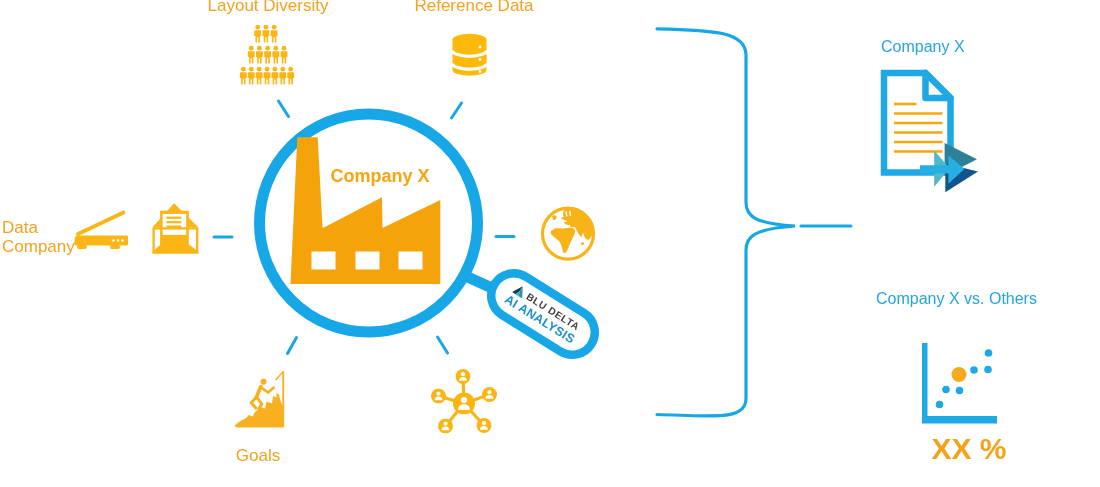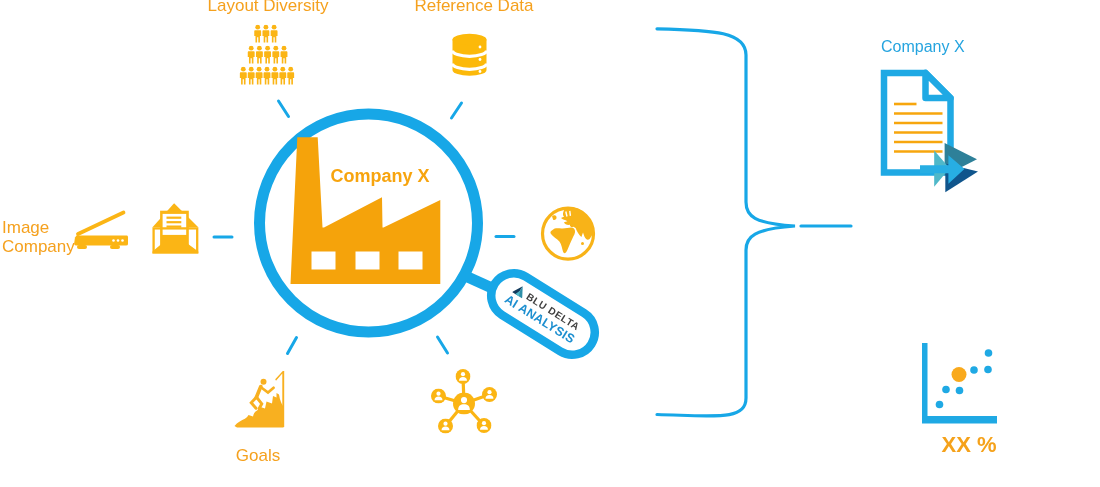--- a/index.html
+++ b/index.html
@@ -6,21 +6,21 @@
   #stage{position:relative;width:1100px;height:463px;background:#ffffff;overflow:hidden;
          font-family:"Liberation Sans","DejaVu Sans",sans-serif;}
   #shapes{position:absolute;left:0;top:0;}
   .lbl{position:absolute;color:#F5A11E;font-size:17px;line-height:19px;white-space:nowrap;}
   .lbl.center{text-align:center;transform:translateX(-50%);}
   #company-x{position:absolute;left:330px;top:166px;width:100px;color:#F7A40E;
              font-size:18px;font-weight:bold;text-align:center;white-space:nowrap;}
   .result-title{position:absolute;color:#1295D6;font-size:22px;letter-spacing:-0.4px;font-weight:bold;white-space:nowrap;}
   .result-sub{position:absolute;color:#25A4DF;font-size:16px;white-space:nowrap;}
   #xx-label{position:absolute;left:969px;top:432px;transform:translateX(-50%);
-            color:#F5A21B;font-size:22px;font-weight:bold;white-space:nowrap;}
+            color:#F5A21B;font-size:30px;font-weight:bold;white-space:nowrap;}
   #badge-text{position:absolute;left:543px;top:314px;transform:translate(-50%,-50%) rotate(32deg);
               text-align:center;white-space:nowrap;}
   #badge-line1{display:flex;align-items:center;justify-content:center;gap:2.5px;
                color:#3F3F3F;font-size:10px;font-weight:bold;letter-spacing:0.6px;}
   #badge-line2{color:#1D8FD0;font-size:12.5px;font-weight:bold;letter-spacing:0.2px;margin-top:0.5px;}
 </style>
 </head>
 <body>
 
 <div id="stage">
@@ -193,35 +193,36 @@
       <circle cx="988" cy="369.5" r="3.8"></circle>
       <circle cx="988.5" cy="353" r="3.8"></circle>
     </g>
     <circle cx="959" cy="374.5" r="7.5" fill="#F9A91C"></circle>
   </g>
 </svg>
 
 <div class="lbl center" style="left:268px;top:-4px;">Layout Diversity</div>
 <div class="lbl center" style="left:474px;top:-4px;">Reference Data</div>
 <div class="lbl" style="left:2px;top:218px;">
-  <div>Image</div>
+  <div>Data</div>
   <div>Company</div>
 </div>
 <div class="lbl center" style="left:258px;top:446px;">Goals</div>
 
 <div id="company-x">Company X</div>
 
 <div id="badge-text">
   <div id="badge-line1">
     <svg width="12" height="11" viewBox="0 0 13 12">
       <polygon points="0,11.5 6.5,0 6.5,11.5" fill="#123A5C"></polygon>
       <polygon points="6.5,0 13,11.5 6.5,11.5" fill="#2E8FA8"></polygon>
       <polygon points="4.2,11.5 6.5,5.6 9,11.5" fill="#4FB8C9"></polygon>
     </svg>
     <span>BLU DELTA</span>
   </div>
   <div id="badge-line2">AI ANALYSIS</div>
 </div>
 
 <div class="result-sub" style="left:881px;top:38px;">Company X</div>
+<div class="result-sub" style="left:876px;top:289.5px;">Company X vs. Others</div>
 <div id="xx-label">XX %</div>
 
 </div>
 
 </body></html>

